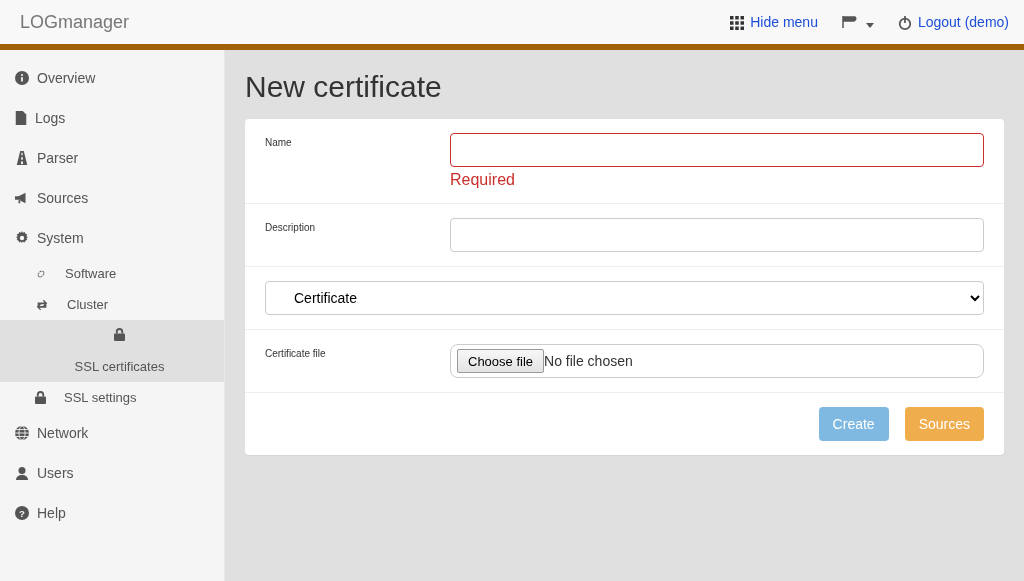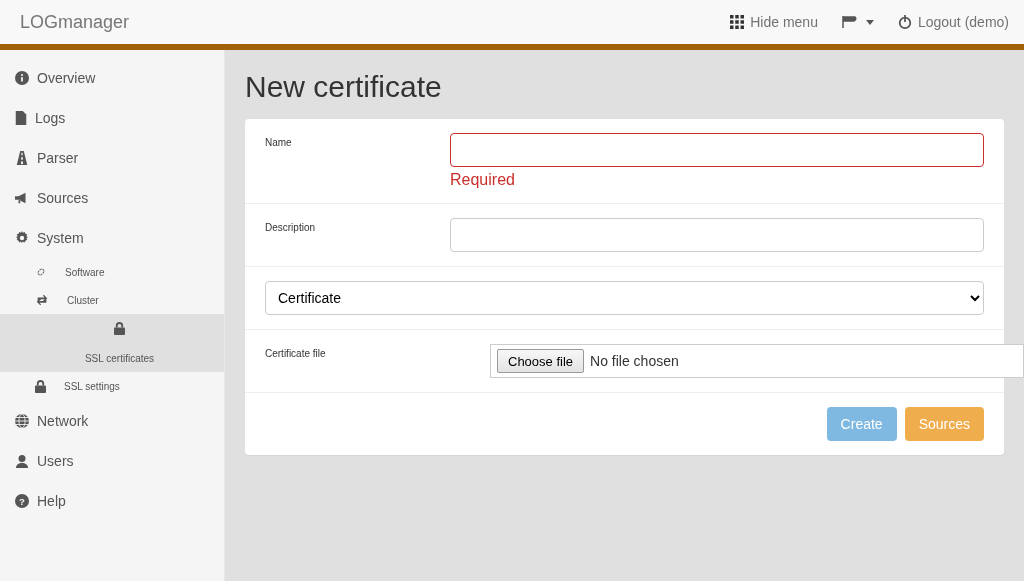--- a/index.html
+++ b/index.html
@@ -29,24 +29,24 @@
   }
   .topbar-spacer { flex: 1 1 auto; }
   .topbar-right {
     display: flex;
     align-items: center;
     gap: 24px;
     color: #777;
   }
   .topbar-item {
     display: flex;
-    align-items: center;
+    align-items: flex-end;
     gap: 6px;
     cursor: pointer;
-    color: #737373;
+    color: #1d4ed8;
     font-size: 14px;
   }
   .topbar-item svg { fill: #333; }
   .caret {
     display: inline-block;
     width: 0; height: 0;
     border-left: 4px solid transparent;
     border-right: 4px solid transparent;
     border-top: 5px solid #555;
     margin-left: 2px;
@@ -69,21 +69,21 @@
     padding: 12px 15px;
     color: #555;
     cursor: pointer;
     font-size: 14px;
   }
   .nav-sub {
     list-style: none;
   }
   .nav-sub-item {
     padding: 8px 20px 8px 35px;
-    font-size: 10px;
+    font-size: 13px;
     gap: 18px;
   }
   .nav-sub-item.active {
     background: #e0e0e0;
     flex-direction: column;
   }
   .nav-item svg, .nav-sub-item svg { fill: #555; flex: 0 0 auto; }
   
   .content {
     flex: 1 1 auto;
@@ -132,55 +132,53 @@
     border-color: #c9302c;
   }
   .help-text {
     font-size: 16px;
     margin-top: 4px;
   }
   .help-text.error { color: #c9302c; }
   .form-select {
     width: 100%;
     height: 34px;
-    padding: 6px 8px;
+    padding: 6px 24px;
     border: 1px solid #ccc;
     border-radius: 4px;
     font-size: 14px;
     background: #fff;
   }
   .file-control {
     display: flex;
     align-items: center;
     width: 100%;
     height: 34px;
     padding: 3px 6px;
     border: 1px solid #ccc;
-    border-radius: 0;
-    background: #fff;
-    gap: 6px;
-    margin-left: 40px;
+    border-radius: 8px;
+    background: #fff;
   }
   .file-button {
     height: 24px;
     padding: 0 10px;
     font-size: 13px;
     border: 1px solid #999;
     background: linear-gradient(#f7f7f7, #e3e3e3);
     border-radius: 2px;
     cursor: pointer;
   }
   .file-status {
     font-size: 14px;
     color: #333;
   }
   .panel-footer {
     display: flex;
     justify-content: flex-end;
-    gap: 8px;
+    gap: 16px;
     padding: 14px 20px;
     margin-left: 19px;
   }
   .btn {
     height: 34px;
     padding: 0 14px;
     border: none;
     border-radius: 4px;
     font-size: 14px;
     color: #fff;

